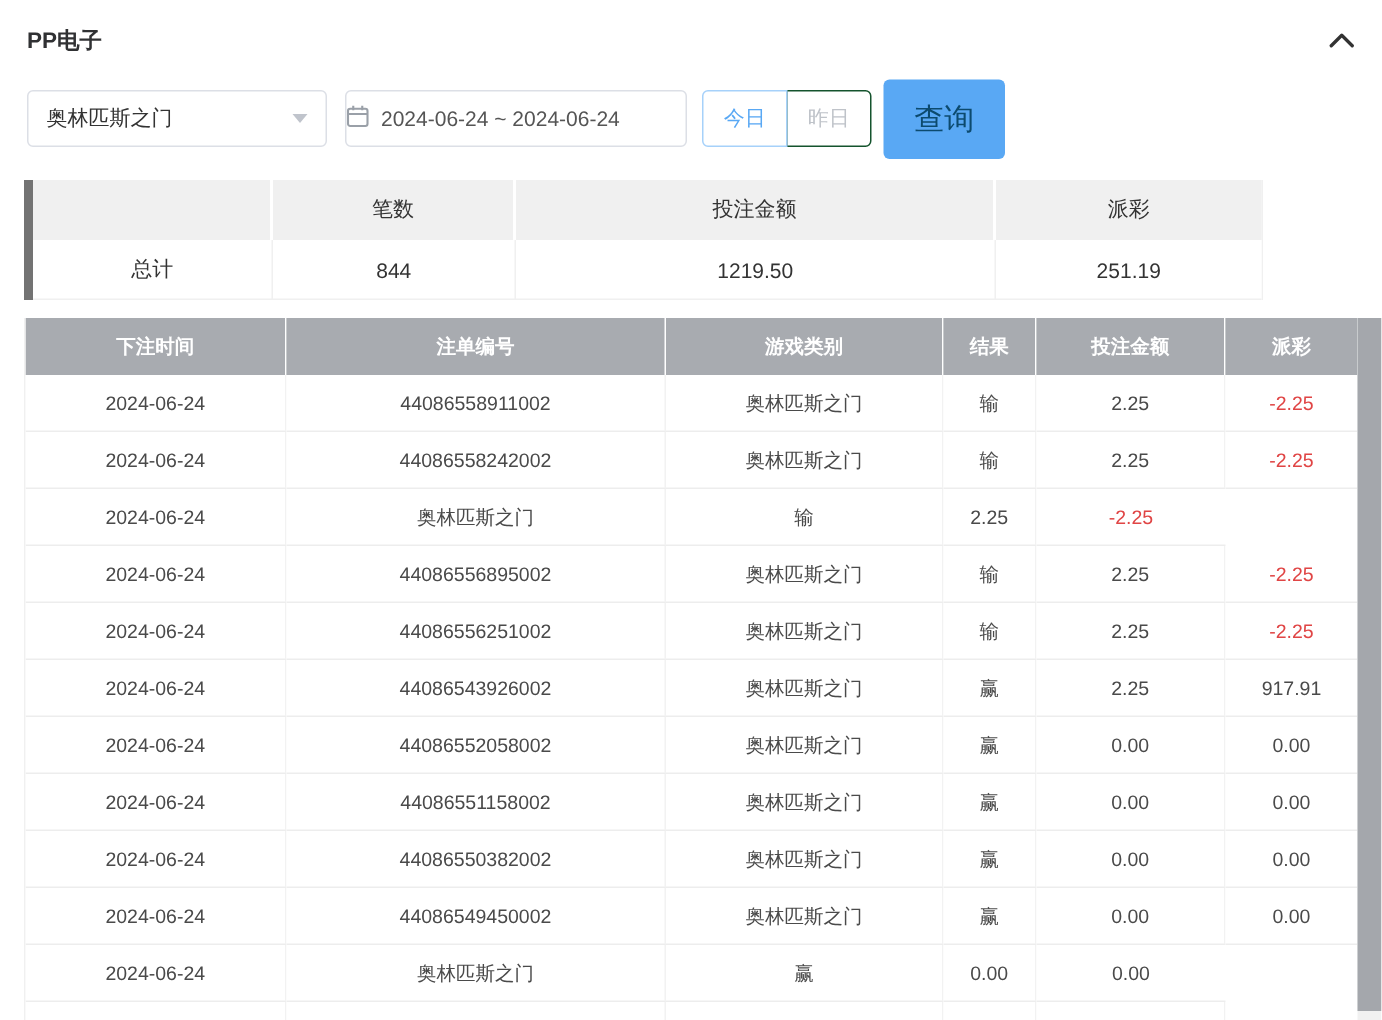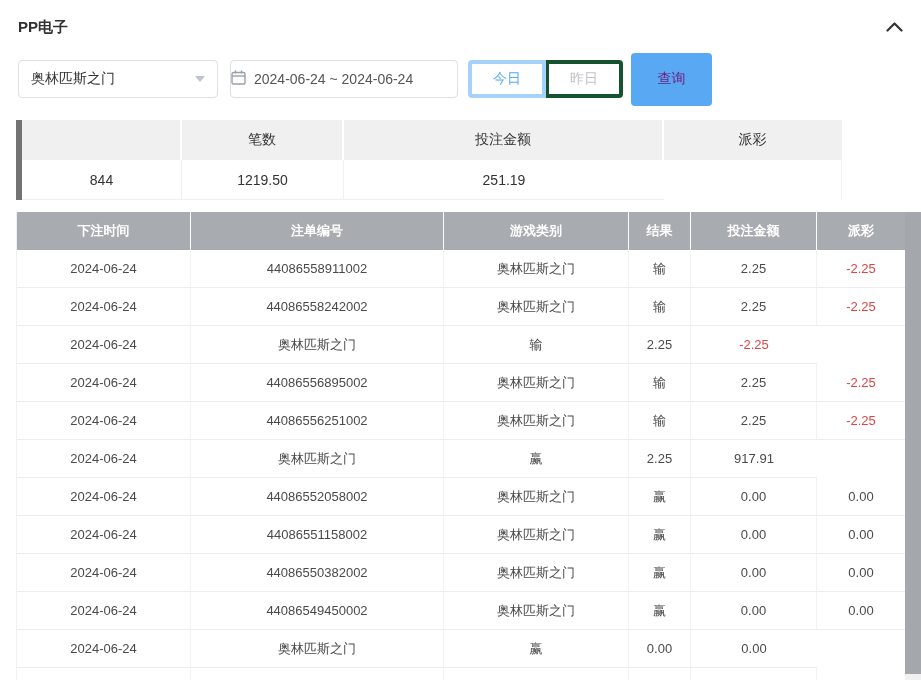--- a/index.html
+++ b/index.html
@@ -38,36 +38,36 @@
   }
   .date-box {
     margin-left: 12px; width: 228px; height: 38px;
     border: 1px solid #dcdfe6; border-radius: 4px; background: #fff;
     display: flex; align-items: center; padding: 0 0;
     font-size: 14px; color: #555; cursor: pointer;
   }
   .date-box svg { margin-right: 8px; flex: 0 0 auto; }
   .range-group { margin-left: 10px; display: flex; }
   .btn-range {
-    width: 78px; height: 38px; background: #fff;
-    border: 4px solid #14532d; color: #bfc3c9;
+    width: 57px; height: 38px; background: #fff;
+    border: 1px solid #14532d; color: #bfc3c9;
     font-size: 14px; cursor: pointer; margin-left: -1px;
     font-family: inherit;
   }
   .btn-range:first-child { margin-left: 0; border-radius: 4px 0 0 4px; }
   .btn-range:last-child { border-radius: 0 4px 4px 0; }
   .btn-range.active {
     color: var(--accent, #59a8f4);
     border-color: var(--accent-border, #a6d1fa);
     position: relative; z-index: 1;
   }
   .btn-search {
     margin-left: 8px; width: 81px; height: 53px;
-    background: var(--accent, #59a8f4); color: #701a75;
-    border: none; border-radius: 4px; font-size: 14px; cursor: pointer;
+    background: var(--accent, #59a8f4); color: #0c4a6e;
+    border: none; border-radius: 4px; font-size: 20px; cursor: pointer;
     font-family: inherit;
   }
 
   
   .summary-table {
     position: absolute; left: 16px; top: 120px; width: 826px;
     font-size: 14px;
     border-left: 6px solid #737373; border-right: 1px solid #f0f0f0;
   }
   .summary-row { display: grid; grid-template-columns: 160px 162px 320px 1fr; }
@@ -158,20 +158,21 @@
   </div>
 
   <div class="summary-table">
     <div class="summary-row summary-head">
       <div class="cell"></div>
       <div class="cell">笔数</div>
       <div class="cell">投注金额</div>
       <div class="cell">派彩</div>
     </div>
     <div class="summary-row summary-body">
+      <div class="cell">总计</div>
       <div class="cell">844</div>
       <div class="cell">1219.50</div>
       <div class="cell">251.19</div>
     </div>
   </div>
 
   <div class="bets-table">
     <div class="tgrid thead">
       <div class="th">下注时间</div>
       <div class="th">注单编号</div>
@@ -220,20 +221,21 @@
     <div class="td">2024-06-24</div>
     <div class="td">44086556251002</div>
     <div class="td">奥林匹斯之门</div>
     <div class="td">输</div>
     <div class="td">2.25</div>
     <div class="td negative">-2.25</div>
   </div>
 
   <div class="tgrid trow">
     <div class="td">2024-06-24</div>
+    <div class="td">44086543926002</div>
     <div class="td">奥林匹斯之门</div>
     <div class="td">赢</div>
     <div class="td">2.25</div>
     <div class="td">917.91</div>
   </div>
 
   <div class="tgrid trow">
     <div class="td">2024-06-24</div>
     <div class="td">44086552058002</div>
     <div class="td">奥林匹斯之门</div>

